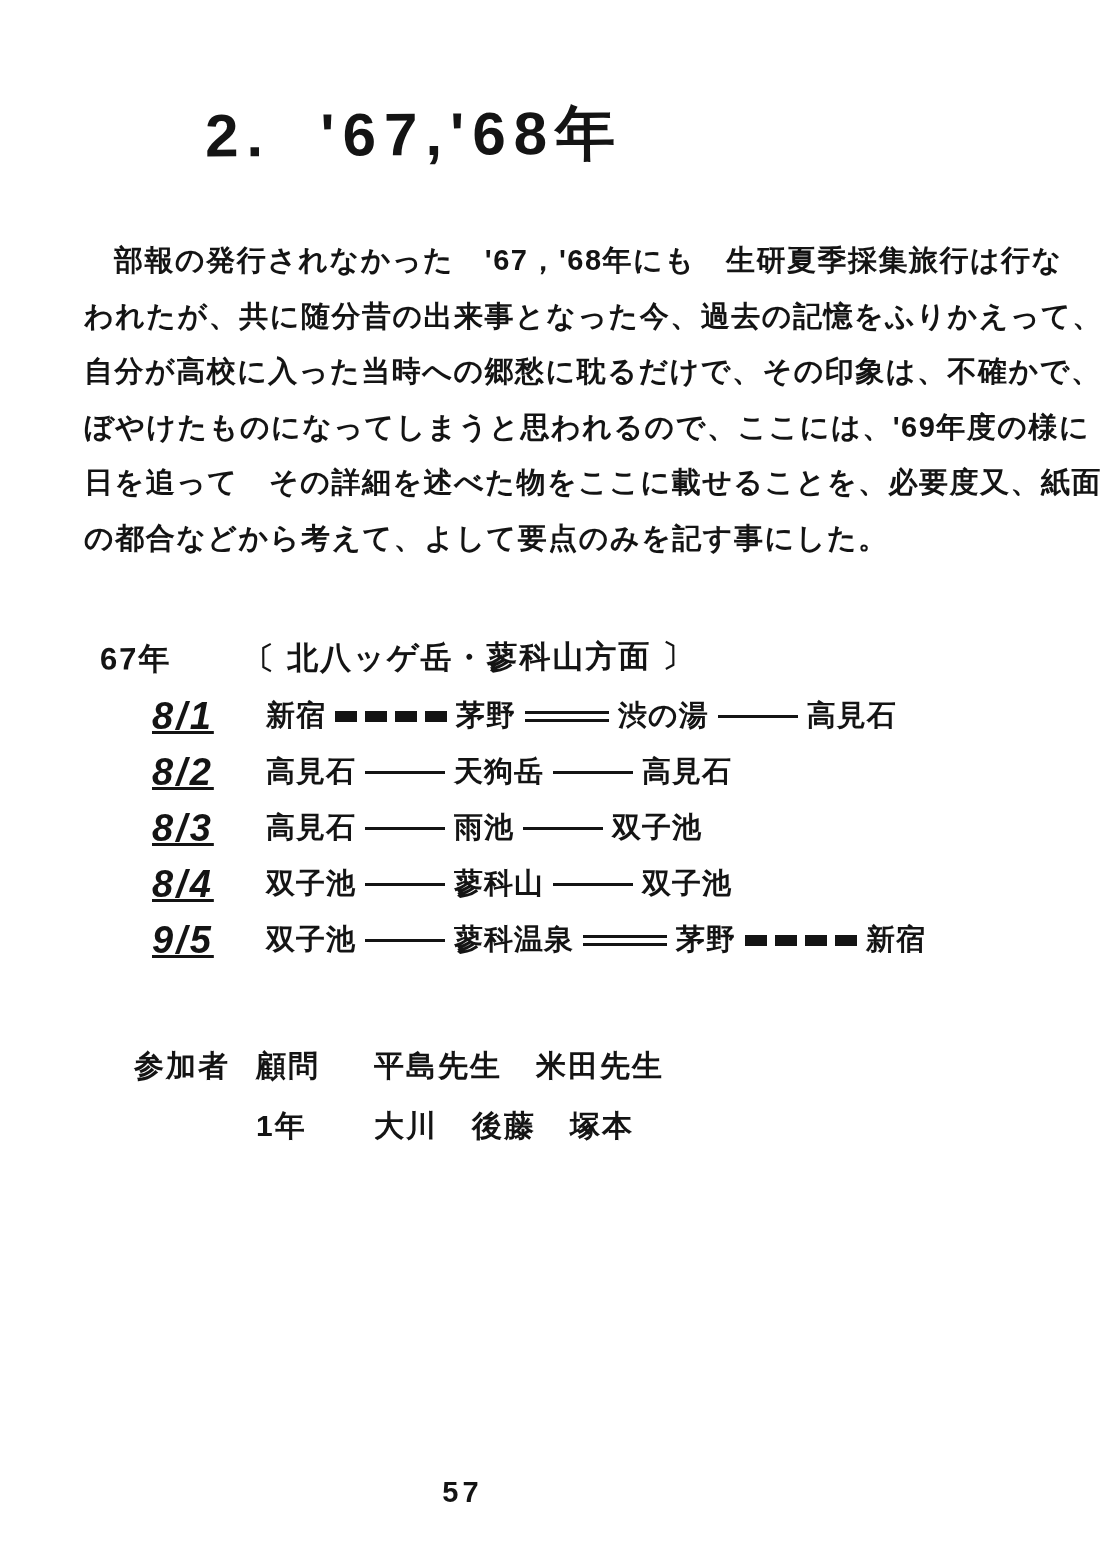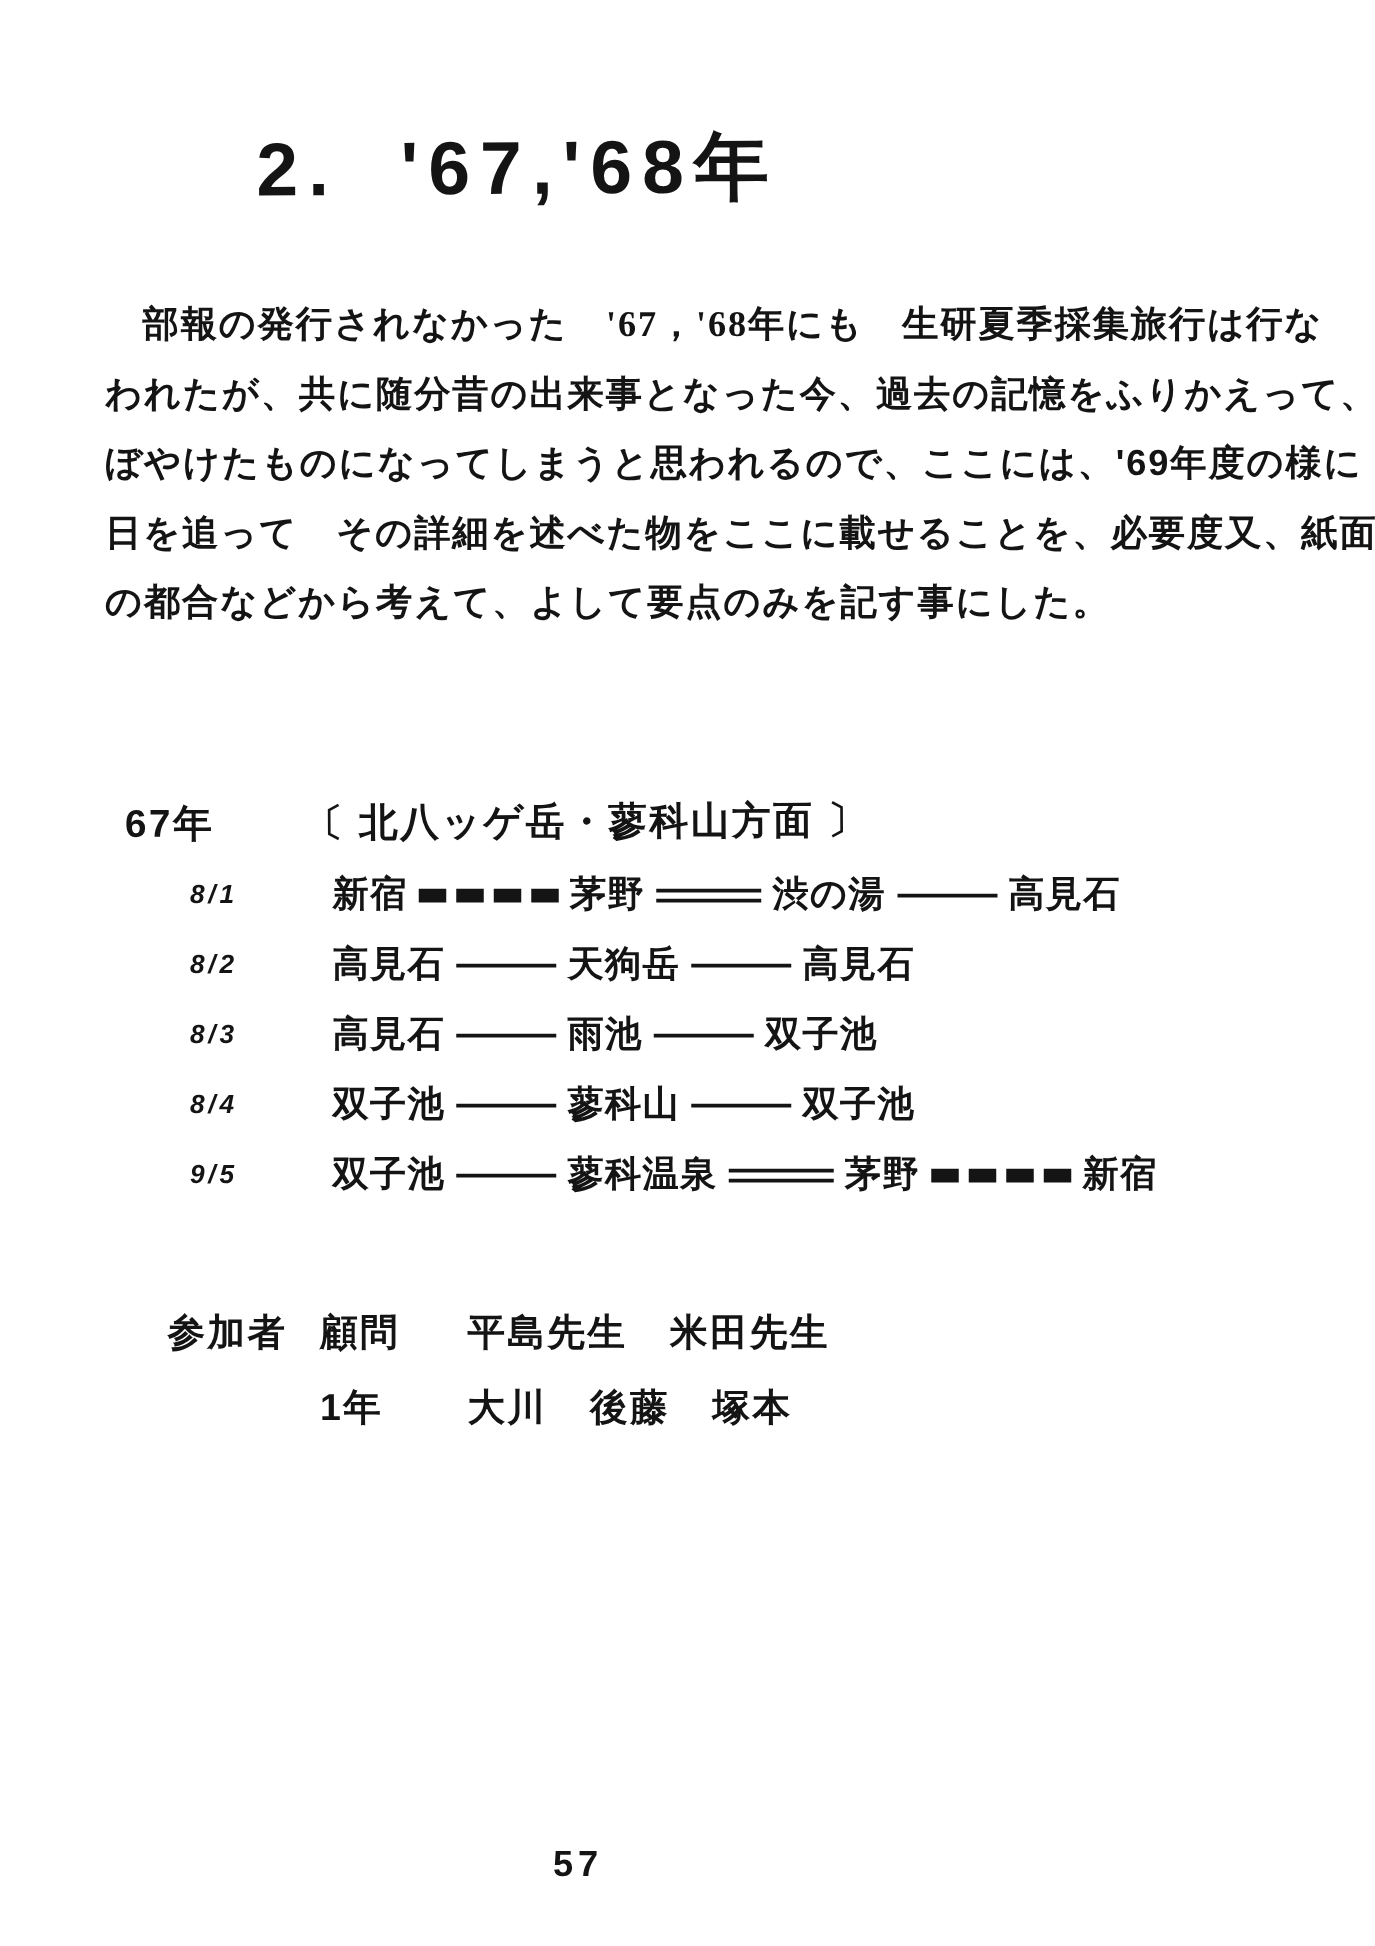--- a/index.html
+++ b/index.html
@@ -33,21 +33,21 @@
     letter-spacing: 1.5px;
     white-space: pre;
   }
   .intro {
     top: 233px;
     left: 84px;
     width: 1000px;
     font-size: 29px;
     line-height: 55.5px;
   }
-  .intro .line:first-child { text-indent: 30px; font-family: Liberation Serif, serif; }
+  .intro .line:first-child { text-indent: 30px; }
   .bodypar {
     top: 1262px;
     left: 62px;
     width: 1010px;
     font-size: 29px;
     line-height: 56px;
   }
   .bodypar .line:first-child { text-indent: 48px; }
   .itin-head {
     position: absolute;
@@ -67,22 +67,23 @@
   .day {
     display: flex;
     align-items: center;
     height: 56px;
     letter-spacing: 1px;
     white-space: nowrap;
   }
   .day .date {
     width: 112px;
     font-style: italic;
-    font-size: 21px;
+    font-size: 38px;
     letter-spacing: 3px;
+    text-decoration: underline;
   }
   .place { margin: 0 2px; }
   .link {
     display: inline-block;
     vertical-align: middle;
     margin: 0 7px;
     height: 0;
   }
   .link-walk  { width: 80px;  border-top: 3px solid #141414; }
   .link-bus   { width: 84px;  height: 5px; border-top: 3px solid #141414; border-bottom: 3px solid #141414; }
@@ -114,21 +115,21 @@
     letter-spacing: 4px;
   }
 </style>
 </head>
 <body>
 
 <div class="page">
 
   <h1 class="title">2.  '67,'68年</h1>
 
-  <div class="paragraph intro" id="intro-lines"><div class="line">部報の発行されなかった　'67，'68年にも　生研夏季採集旅行は行な</div><div class="line">われたが、共に随分昔の出来事となった今、過去の記憶をふりかえって、</div><div class="line">ぼやけたものになってしまうと思われるので、ここには、'69年度の様に</div><div class="line">日を追って　その詳細を述べた物をここに載せることを、必要度又、紙面</div><div class="line">の都合などから考えて、よして要点のみを記す事にした。</div></div>
+  <div class="paragraph intro" id="intro-lines"><div class="line">部報の発行されなかった　'67，'68年にも　生研夏季採集旅行は行な</div><div class="line">われたが、共に随分昔の出来事となった今、過去の記憶をふりかえって、</div><div class="line">自分が高校に入った当時への郷愁に耽るだけで、その印象は、不確かで、</div><div class="line">ぼやけたものになってしまうと思われるので、ここには、'69年度の様に</div><div class="line">日を追って　その詳細を述べた物をここに載せることを、必要度又、紙面</div><div class="line">の都合などから考えて、よして要点のみを記す事にした。</div></div>
 
   <div class="itin-head">
     <span class="year">67年</span><span>〔 北八ッゲ岳・蓼科山方面 〕</span>
   </div>
 
   <div class="days" id="days">
       <div class="day">
         <span class="date">8/1</span>
         <span class="place">新宿</span>
         <span class="link link-train"></span>

